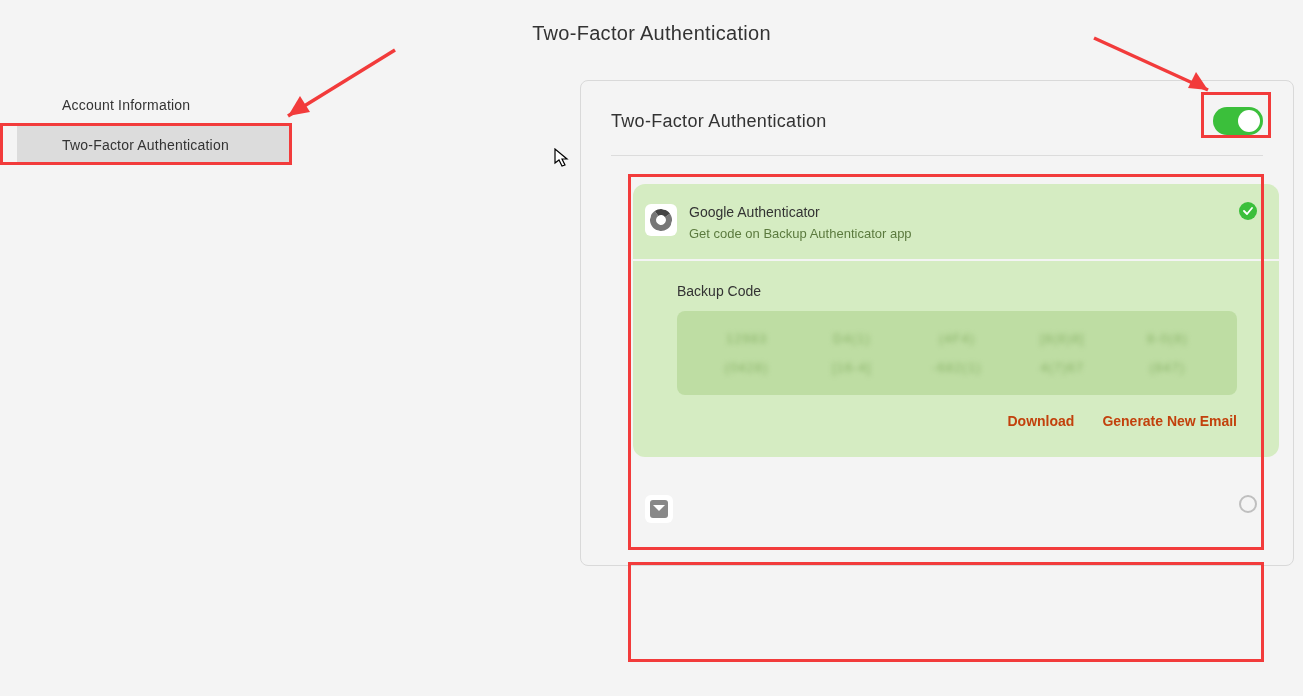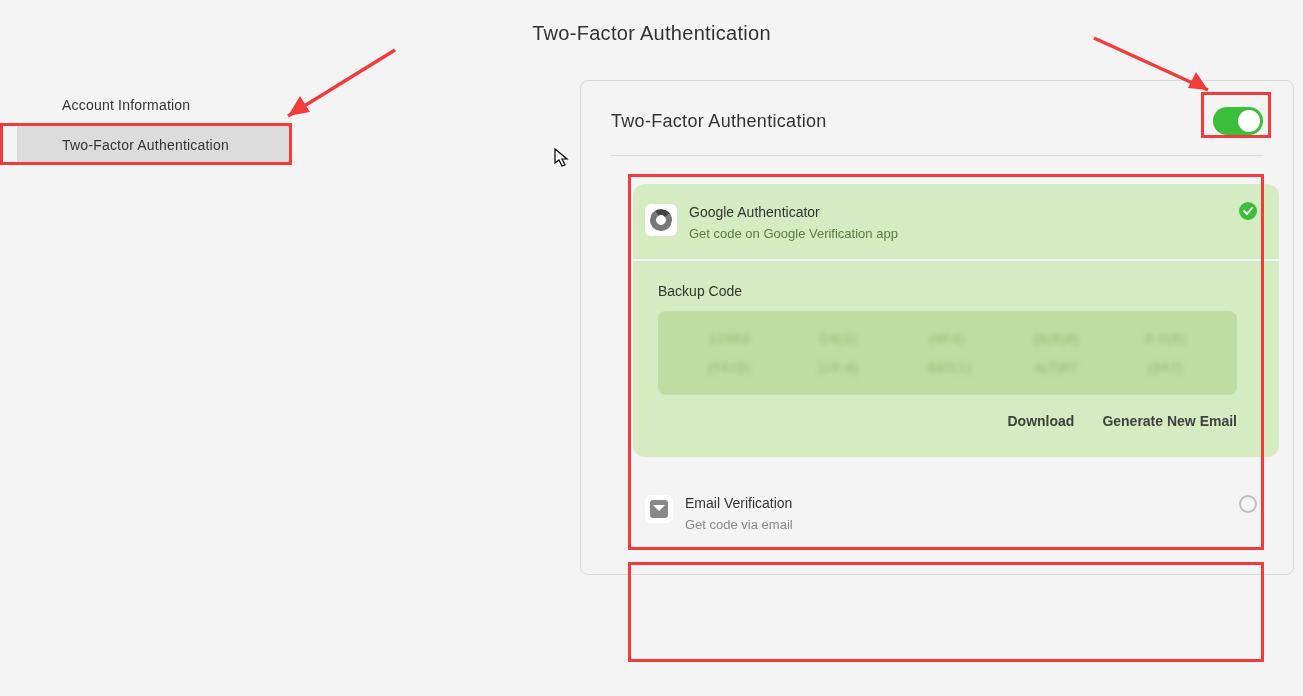--- a/index.html
+++ b/index.html
@@ -175,21 +175,21 @@
       height: 18px;
       background: #3bbf3b;
       border-radius: 50%;
       display: flex;
       align-items: center;
       justify-content: center;
     }
     .method-check svg { width: 10px; height: 10px; }
 
     .backup {
-      padding: 22px 42px 28px 25px;
+      padding: 22px 42px 28px 44px;
     }
     .backup-title {
       color: #333;
       font-size: 14px;
       margin-bottom: 12px;
     }
     .backup-desc {
       color: #5b7a3e;
       font-size: 13px;
       line-height: 1.55;
@@ -211,21 +211,21 @@
       filter: blur(2.5px);
       letter-spacing: 1px;
     }
     .backup-actions {
       display: flex;
       justify-content: flex-end;
       gap: 28px;
       margin-top: 18px;
     }
     .backup-action {
-      color: #404040;
+      color: #c2410c;
       font-weight: 600;
       font-size: 14px;
       cursor: pointer;
     }
 
     .method-plain {
       margin: 0 14px 24px 52px;
       padding: 20px 24px 18px 12px;
       display: flex;
       align-items: flex-start;
@@ -313,21 +313,21 @@
     </div>
   </div>
 
   <div class="method-active">
     <div class="method-head">
       <div class="method-icon">
         <div class="ga-icon-inner"></div>
       </div>
       <div class="method-text">
         <div class="mt-title">Google Authenticator</div>
-        <div class="mt-sub">Get code on Google Verification app</div>
+        <div class="mt-sub">Get code on Backup Authenticator app</div>
       </div>
       <div class="method-check">
         <svg viewBox="0 0 10 10">
             <path d="M1 5 L4 8 L9 2" stroke="#fff" stroke-width="1.8" fill="none" stroke-linecap="round" stroke-linejoin="round"></path>
           </svg>
       </div>
     </div>
 
     <div class="backup">
       <div class="backup-title">Backup Code</div>
@@ -349,24 +349,20 @@
         <div class="backup-action">Download</div>
         <div class="backup-action">Generate New Email</div>
       </div>
     </div>
   </div>
 
   <div class="method-plain">
     <div class="email-icon-box">
       <div class="email-icon-inner"></div>
     </div>
-    <div class="method-text">
-      <div class="mt-title">Email Verification</div>
-      <div class="mt-sub" style="color:#888">Get code via email</div>
-    </div>
     <div class="radio-empty"></div>
   </div>
 
 </div>
 
 <div class="method-box-1-highlight"></div>
 <div class="method-box-2-highlight"></div>
 <div class="toggle-highlight"></div>
 
 <svg class="arrow" style="left:1088px; top:30px; width:160px; height:70px;">

